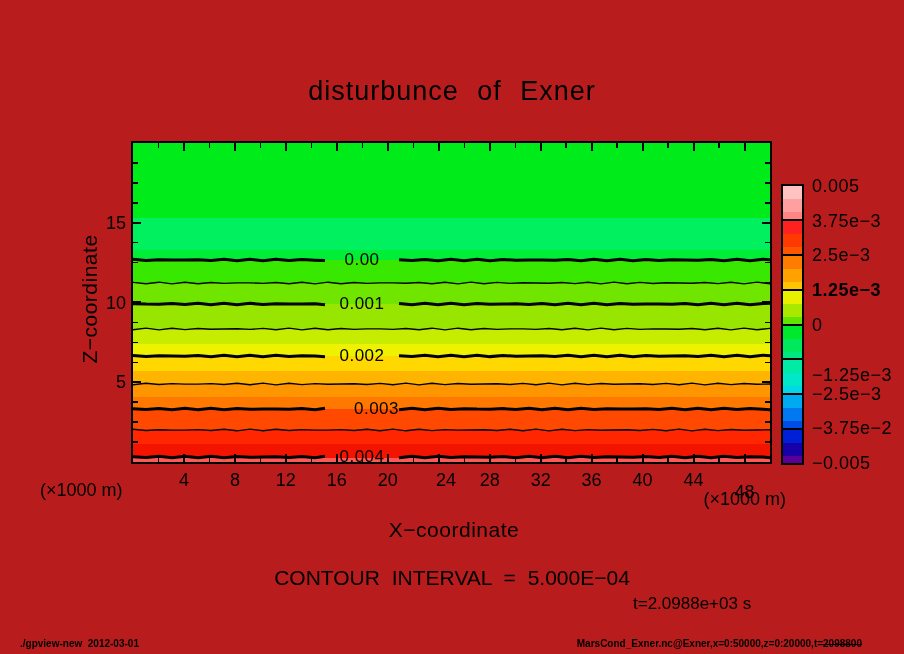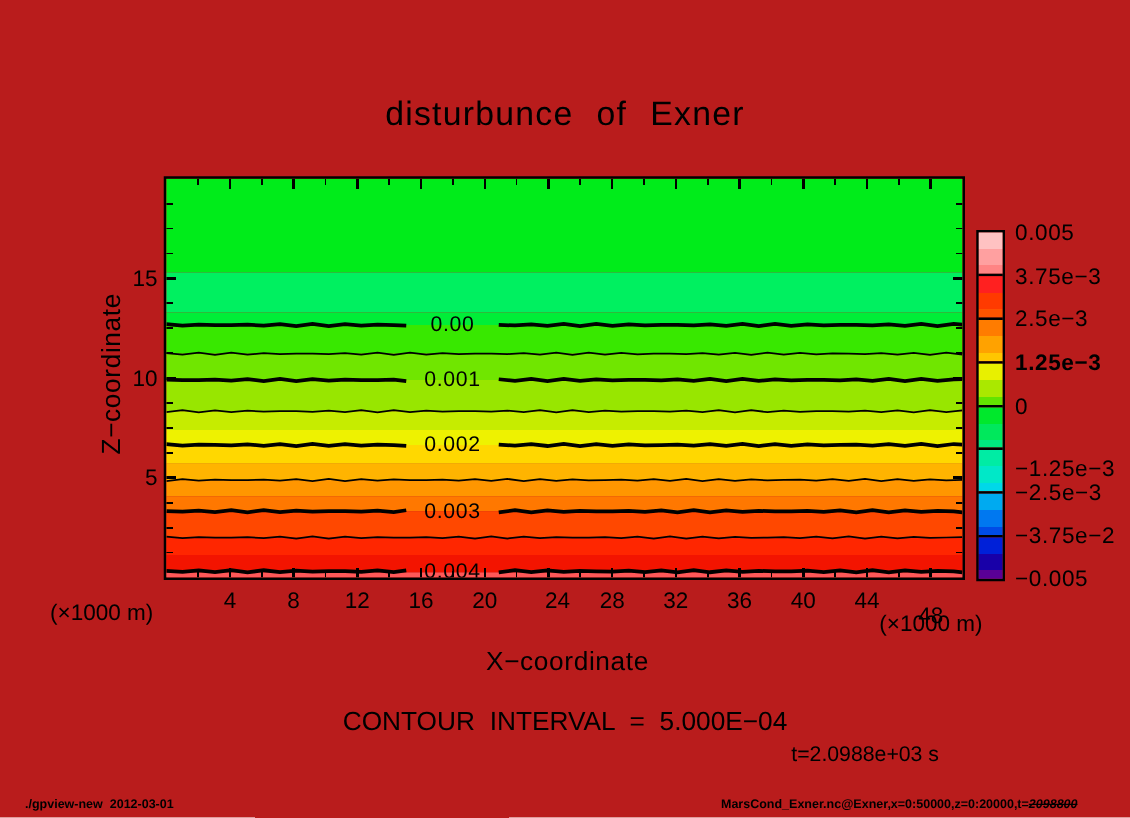--- a/index.html
+++ b/index.html
@@ -23,21 +23,21 @@
   #x-unit-left{left:40px;top:480px;font-size:18px;}
   #x-unit-right{left:636px;top:489px;width:150px;text-align:right;font-size:18px;}
   #colorbar{left:781px;top:184px;width:19px;height:277px;border:2px solid #000;display:flex;flex-direction:column;}
   .cb-seg{flex:1 1 0;border-bottom:2px solid #000;}
   .cb-seg:last-child{border-bottom:none;}
   .cb-label{position:absolute;left:812px;height:22px;line-height:22px;font-size:18px;letter-spacing:0.5px;}
   #contour-interval{left:252px;top:566px;width:400px;text-align:center;font-size:21px;word-spacing:6px;}
   #time-label{left:633px;top:594px;font-size:17px;}
   #footer-left{left:20px;top:638px;font-size:10px;font-weight:bold;white-space:pre;}
   #footer-right{left:460px;top:638px;width:402px;text-align:right;font-size:10px;font-weight:bold;white-space:pre;}
-  #footer-right .struck{text-decoration:line-through;font-style:italic;}
+  #footer-right .struck{text-decoration:line-through;}
 </style>
 </head>
 <body>
 
 <div id="canvas">
 
   <div class="abs" id="chart-title">disturbunce of Exner</div>
 
   <div class="abs" id="plot">
     <div id="bands">
@@ -149,21 +149,21 @@
         <path d="M0 265.84L13 266.39L26 265.42L39 266.73L52 265.18L65 266.85L78 265.19L91 266.71L104 265.45L117 266.34L130 265.88L143 265.88L156 266.35L169 265.45L182 266.71L192 265.20" fill="none" stroke="#000" stroke-width="3"></path>
         <path d="M266 266.83L279 265.15L292 266.80L305 265.31L318 266.52L331 265.69L344 266.08L357 266.16L370 265.61L383 266.58L396 265.27L409 266.82L422 265.15L435 266.81L448 265.29L461 266.55L474 265.65L487 266.12L500 266.12L513 265.65L526 266.55L539 265.29L552 266.81L565 265.15L578 266.82L591 265.27L604 266.58L617 265.62L630 266.15L637 266.84" fill="none" stroke="#000" stroke-width="3"></path>
         <path d="M0 286.31L13 287.53L26 286.68L39 287.09L52 287.15L65 286.63L78 287.57L91 286.28L104 287.82L117 286.15L130 287.81L143 286.29L156 287.56L169 286.64L182 287.13L195 287.11L208 286.66L221 287.54L234 286.30L247 287.81L260 286.15L273 287.82L286 286.27L299 287.59L312 286.61L325 287.17L338 287.07L351 286.70L364 287.51L377 286.32L390 287.80L403 286.15L416 287.83L429 286.25L442 287.61L455 286.58L468 287.20L481 287.03L494 286.73L507 287.48L520 286.34L533 287.78L546 286.16L559 287.84L572 286.23L585 287.64L598 286.54L611 287.24L624 287.00L637 286.77L637 286.77" fill="none" stroke="#000" stroke-width="1.4"></path>
         <path d="M0 313.77L13 314.45L26 313.37L39 314.76L52 313.16L65 314.85L78 313.21L91 314.67L104 313.51L117 314.28L130 313.95L143 313.81L156 314.41L169 313.40L182 314.75L192 313.23" fill="none" stroke="#000" stroke-width="3"></path>
         <path d="M266 314.84L279 313.16L292 314.77L305 313.36L318 314.46L331 313.75L344 314.01L357 314.23L370 313.55L383 314.63L396 313.24L409 314.84L422 313.15L435 314.79L448 313.33L461 314.49L474 313.72L487 314.05L500 314.19L513 313.59L526 314.60L539 313.25L552 314.83L565 313.15L578 314.80L591 313.31L604 314.52L617 313.68L630 314.08L637 314.85" fill="none" stroke="#000" stroke-width="3"></path>
       </svg>
     <div id="contour-labels">
         <div class="clabel" style="top: 106px;">0.00</div>
         <div class="clabel" style="top: 150px;">0.001</div>
         <div class="clabel" style="top: 202px;">0.002</div>
-        <div class="clabel" style="top: 255px;">0.003</div>
+        <div class="clabel" style="top: 255px; text-align: right;">0.003</div>
         <div class="clabel" style="top: 303px;">0.004</div>
       </div>
   </div>
 
   <div id="y-tick-labels">
       <div class="abs ytick-label" style="top: 371.25px;">5</div>
       <div class="abs ytick-label" style="top: 291.5px;">10</div>
       <div class="abs ytick-label" style="top: 211.75px;">15</div>
     </div>
   <div id="x-tick-labels">

